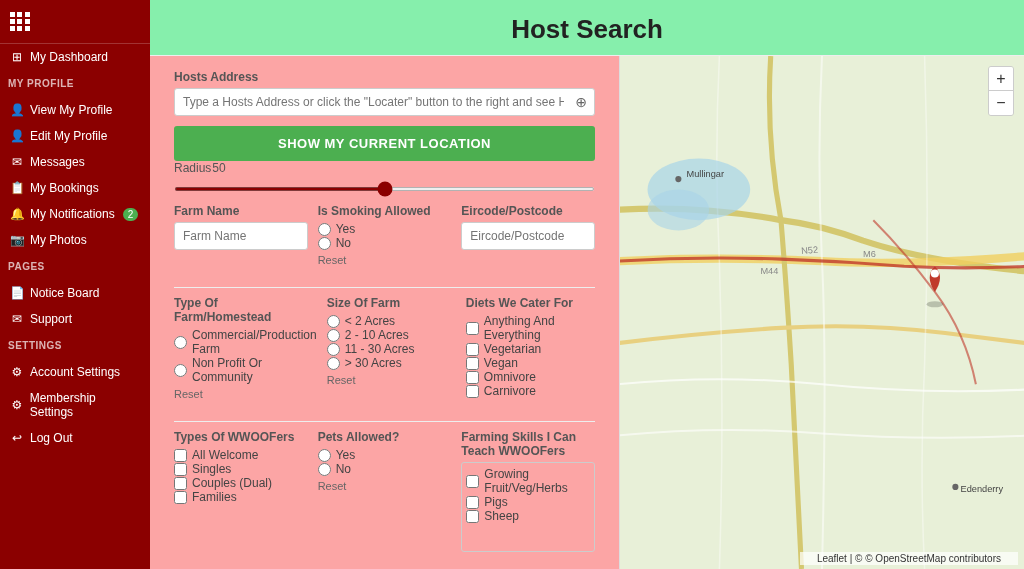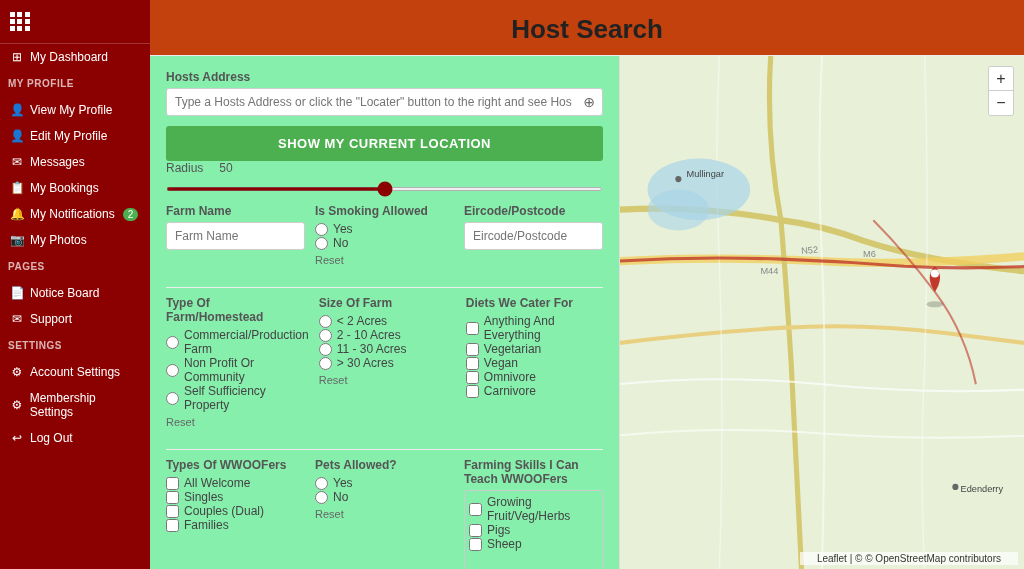--- a/index.html
+++ b/index.html
@@ -72,33 +72,33 @@
     .content-area {
       display: flex;
       flex: 1;
       overflow: hidden;
     }
 
     
     .form-panel {
       width: 470px;
       min-width: 470px;
-      background: #86efac;
-      padding: 14px 16px;
+      background: #fca5a5;
+      padding: 14px 24px;
       overflow-y: auto;
       border-right: 1px solid #ddd;
     }
 
     .page-title {
       text-align: center;
       font-size: 26px;
       font-weight: bold;
       color: #222;
       padding: 14px 0 10px;
-      background: #c2410c;
+      background: #86efac;
       border-bottom: 1px solid #eee;
     }
 
     .field-label {
       font-size: 12px;
       font-weight: bold;
       color: #555;
       margin-bottom: 4px;
     }
     .field-group { margin-bottom: 10px; }
@@ -131,21 +131,21 @@
       font-size: 13px;
       font-weight: bold;
       border-radius: 3px;
       cursor: pointer;
       letter-spacing: 0.5px;
     }
 
     .radius-row {
       display: flex;
       align-items: flex-end;
-      gap: 16px;
+      gap: 1px;
       margin-bottom: 4px;
     }
     .radius-label { font-size: 12px; color: #555; }
     .radius-value { font-size: 12px; color: #555; }
     input[type="range"] {
       flex: 1;
       accent-color: #8B0000;
       height: 4px;
     }
 
@@ -395,24 +395,20 @@
           <div class="field-label">Type Of Farm/Homestead</div>
           <div class="radio-group">
             <label class="radio-item">
               <input type="radio" name="farmtype" style="">
               <span>Commercial/Production Farm</span>
             </label>
             <label class="radio-item">
               <input type="radio" name="farmtype" style="">
               <span>Non Profit Or Community</span>
             </label>
-            <label class="radio-item">
-              <input type="radio" name="farmtype" style="">
-              <span>Self Sufficiency Property</span>
-            </label>
           </div>
           <span class="reset-link">Reset</span>
         </div>
 
         <div class="field-group">
           <div class="field-label">Size Of Farm</div>
           <div class="radio-group">
             <label class="radio-item">
               <input type="radio" name="farmsize" style="">
               <span>&lt; 2 Acres</span>

